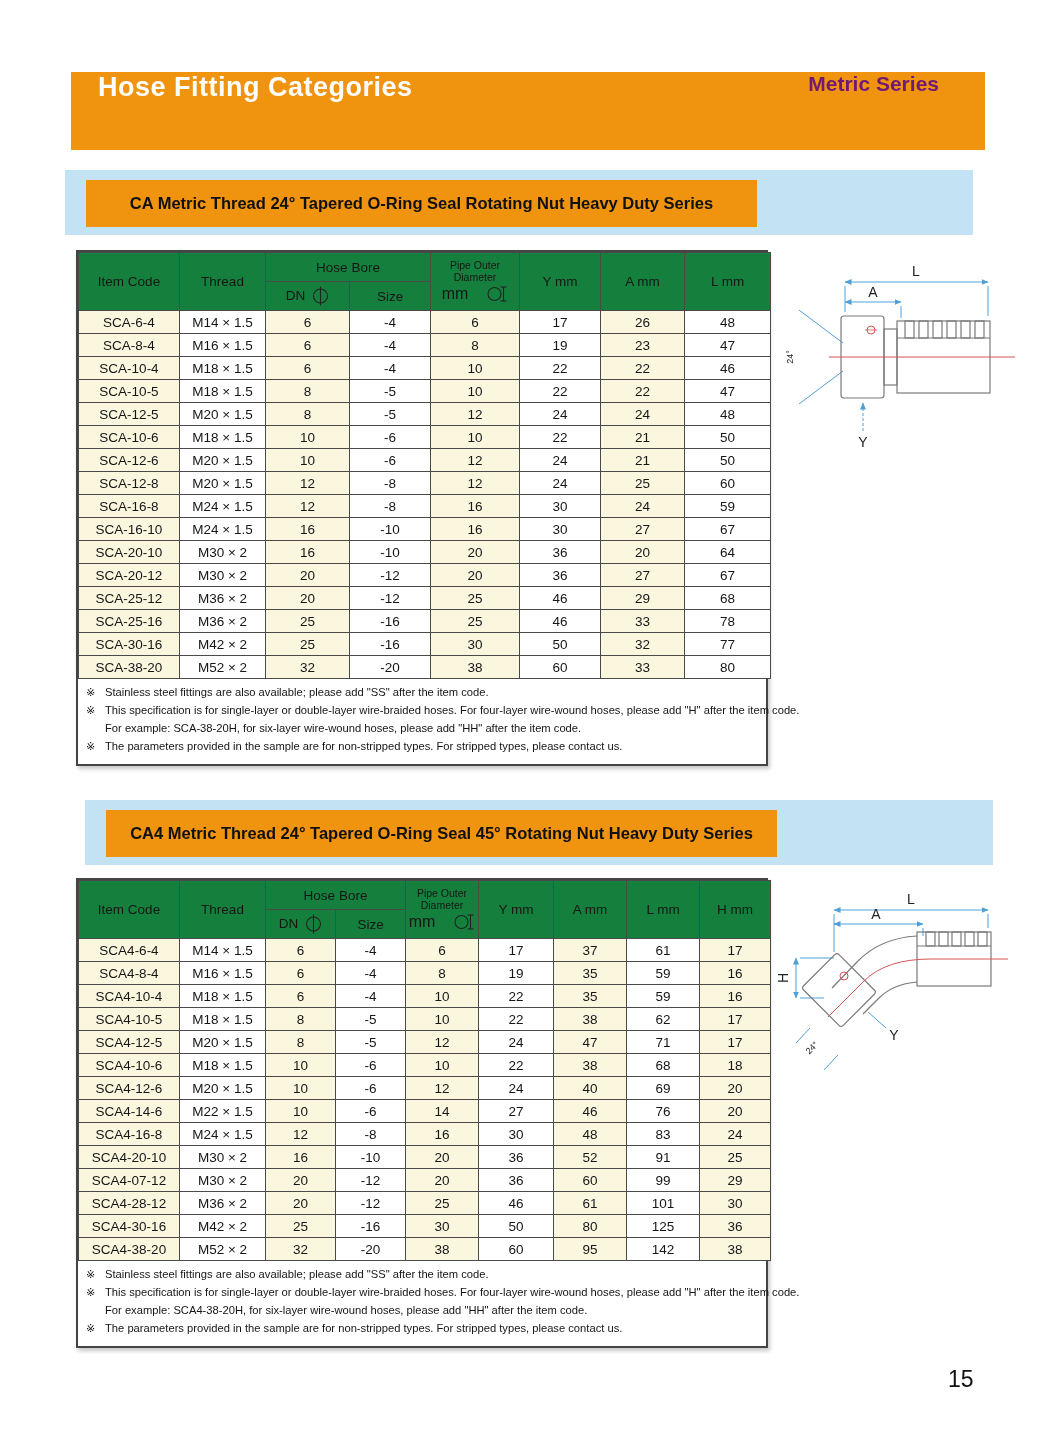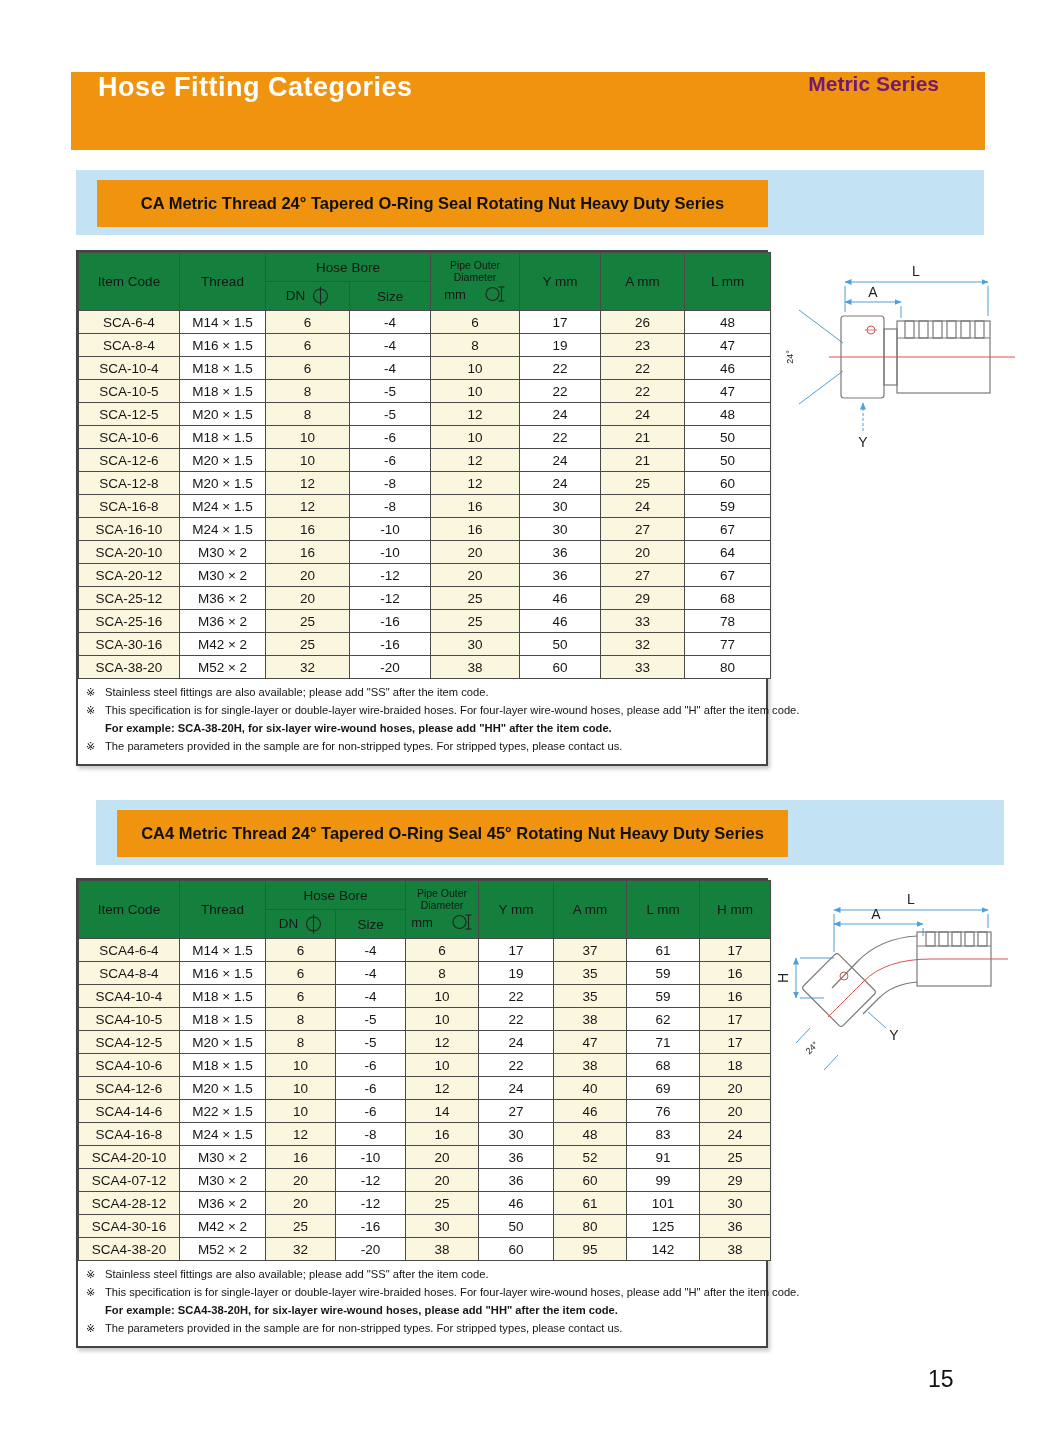--- a/index.html
+++ b/index.html
@@ -8,57 +8,57 @@
   .page { position:relative; width:1059px; height:1438px; background:#fff; overflow:hidden; }
 
   
   .banner { position:absolute; left:71px; top:72px; width:914px; height:78px;
             background:#F0930F; display:flex; align-items:flex-start; justify-content:space-between;
             padding:0 46px 0 27px; }
   .banner-title { color:#ffffff; font-size:27px; font-weight:bold; letter-spacing:.5px; }
   .banner-series { color:#701a75; font-size:21px; font-weight:bold; }
 
   
-  .strip { position:absolute; left:76px; width:908px; height:65px; background:#C3E3F4; }
+  .strip { position:absolute; left:65px; width:908px; height:65px; background:#C3E3F4; }
   #strip1 { top:170px; } #strip2 { top:800px;margin-left:20px; }
   .section-title-box { position:absolute; left:21px; top:10px; width:671px; height:47px;
             background:#F0930F; display:flex; align-items:center; justify-content:center;
             font-weight:bold; font-size:16.5px; color:#101010; }
 
   
   .table-wrap { position:absolute; left:76px; width:692px; background:#fff;
             border:2px solid #444; box-shadow:2px 3px 4px rgba(0,0,0,.22); }
   #twrap1 { top:250px; } #twrap2 { top:878px; }
 
   table { border-collapse:collapse; width:100%; table-layout:fixed; }
   th, td { border:1px solid #4a4a4a; text-align:center; vertical-align:middle;
            font-size:13.5px; font-weight:normal; color:#161616; }
   thead tr { height:29px; }
   thead th { background:#15803d; }
   tbody td { height:23px; background:#fff; }
   tbody td.c { background:#FBF7DF; }
   .hdr-icon { vertical-align:middle; margin-left:3px; }
   .pod-line { display:block; font-size:10.5px; line-height:1.1; }
-  .pod-mm { display:flex; align-items:center; justify-content:center; gap:16px; margin-top:2px; font-size:13px; }
+  .pod-mm { display:flex; align-items:center; justify-content:center; gap:16px; margin-top:2px; font-size:16px; }
 
   
   .notes { padding:5px 6px 8px 8px; background:#fff; }
   .note-line { display:flex; align-items:flex-start; font-size:11.2px; line-height:1.6;
                white-space:nowrap; color:#151515; }
   .note-line .note-mark { width:19px; flex:none; font-family:"DejaVu Sans", sans-serif; font-size:11px; }
-  .note-line.cont { padding-left:19px;font-weight:bold; }
+  .note-line.cont { padding-left:19px; }
 
   
   .diagram { position:absolute; }
   #diagram1 { left:783px; top:250px; }
   #diagram2 { left:776px; top:880px; }
   .dim-label { font-size:14px; fill:#222; }
   .small-label { font-size:9px; fill:#222; }
 
-  .pagenum { position:absolute; left:928px; top:1366px; font-size:23px; color:#111; }
+  .pagenum { position:absolute; left:948px; top:1366px; font-size:23px; color:#111; }
 </style>
 </head>
 <body>
 
 <div class="page">
 
   <div class="banner">
     <span class="banner-title">Hose Fitting Categories</span>
     <span class="banner-series">Metric Series</span>
   </div>

